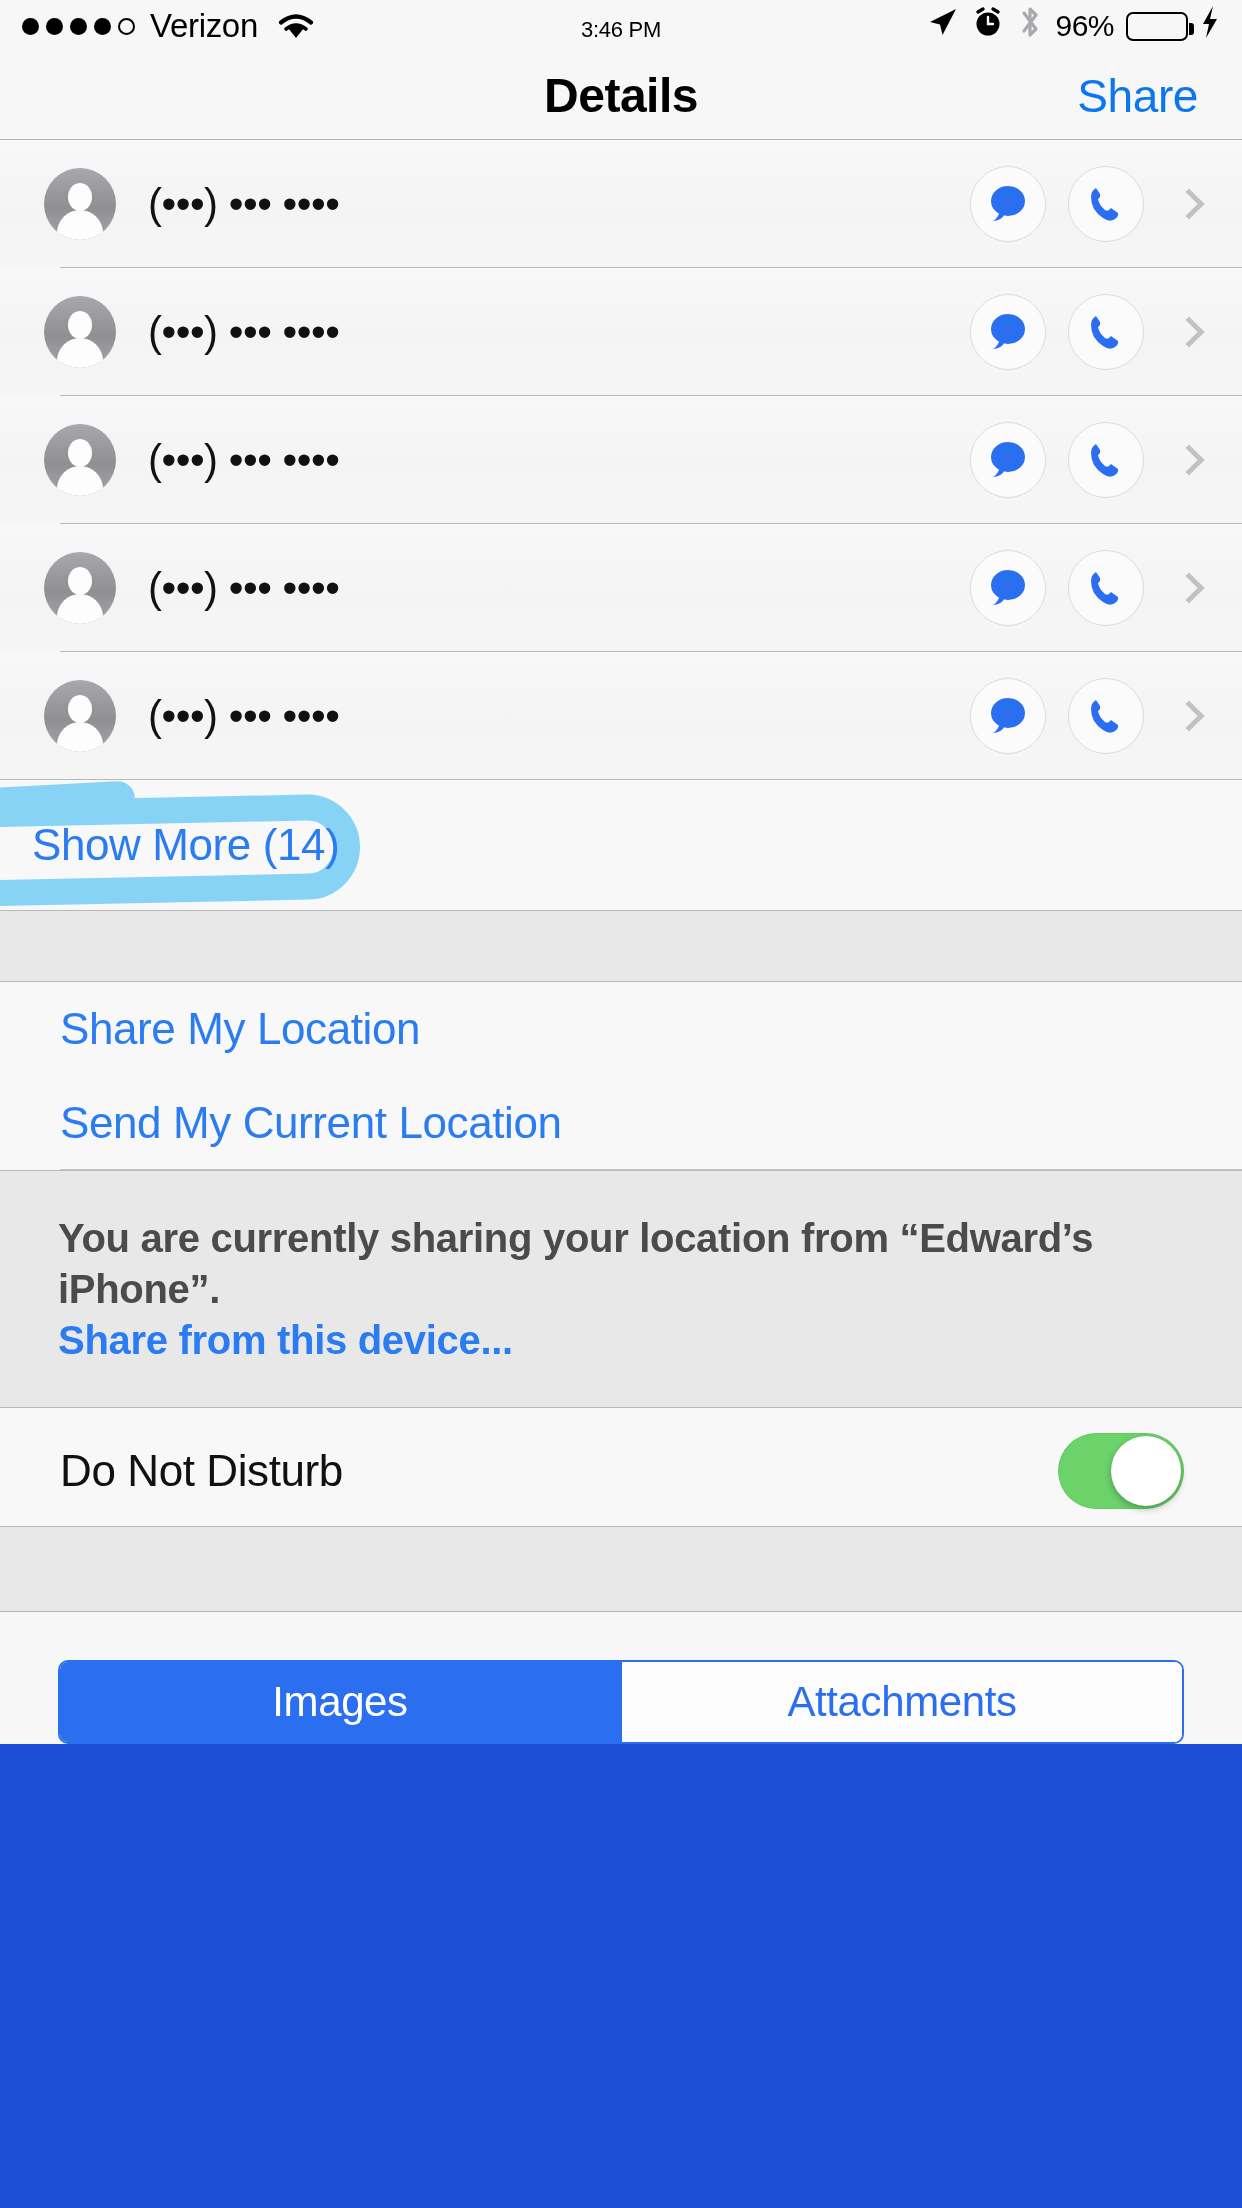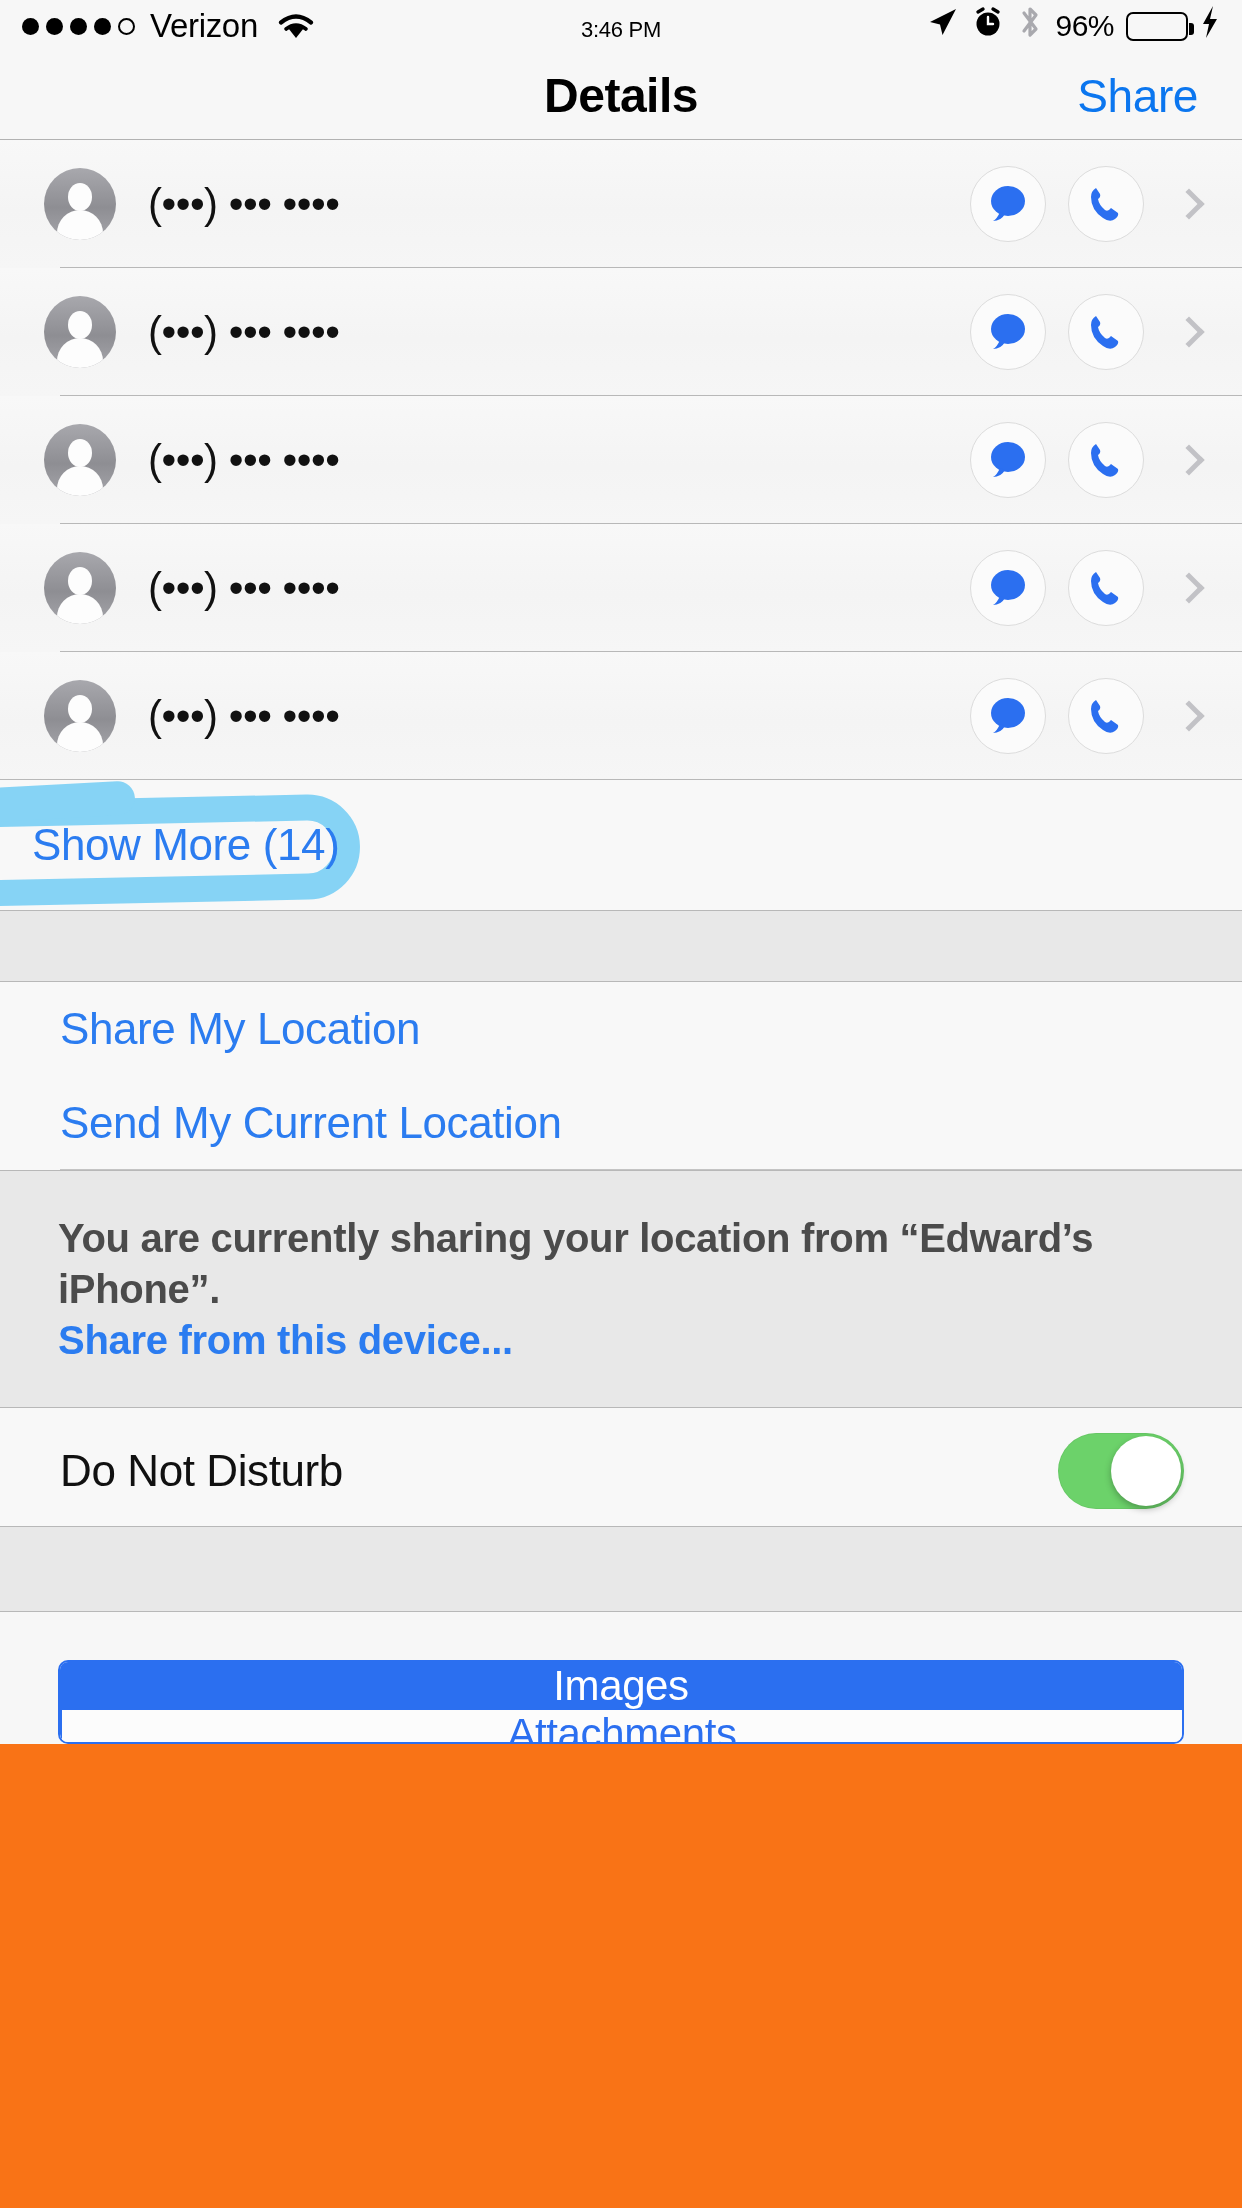--- a/index.html
+++ b/index.html
@@ -6,21 +6,21 @@
   html, body {
     width:1242px; height:2208px;
     background:#f7f7f7;
     font-family:"Liberation Sans", sans-serif;
     -webkit-font-smoothing:antialiased;
     overflow:hidden;
   }
   #screen {
     position:relative;
     width:1242px; height:2208px;
-    background:#f97316;
+    background:#1d4ed8;
   }
 
   
   .statusbar {
     position:relative;
     height:52px;
     background:#f7f7f7;
     display:flex; align-items:center;
     padding:0 22px;
     font-size:34px;
@@ -215,21 +215,20 @@
   .seg-wrap {
     background:#f7f7f7;
     padding:48px 58px 0 58px;
   }
   .segmented {
     display:flex;
     height:84px;
     border:2.5px solid #2b6ff0;
     border-radius:10px;
     overflow:hidden;
-    flex-direction:column;
   }
   .seg {
     flex:1;
     display:flex; align-items:center; justify-content:center;
     font-size:42px; letter-spacing:-0.4px;
   }
   .seg.active { background:#2b6ff0; color:#fff; }
   .seg.inactive { background:#fcfcfc; color:#2b6ff0; border-left:2.5px solid #2b6ff0; }
 </style>
 </head>

